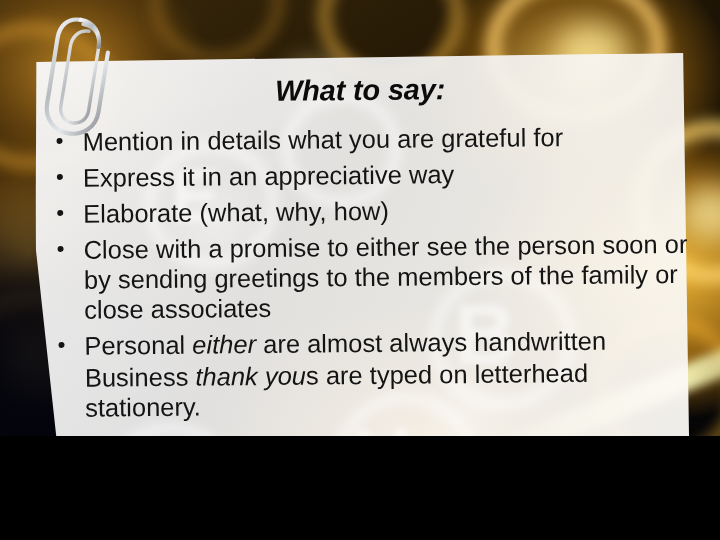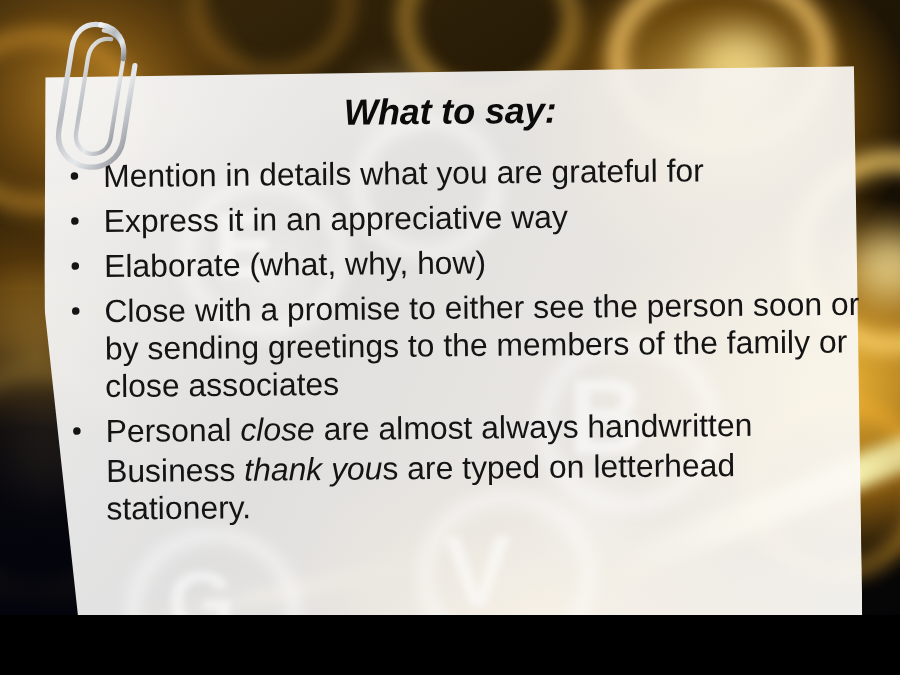--- a/index.html
+++ b/index.html
@@ -10,21 +10,21 @@
   body {
     width: 720px;
     height: 540px;
     overflow: hidden;
     font-family: "Liberation Sans", sans-serif;
   }
 
   #slide {
     position: relative;
     width: 720px;
-    height: 492px;
+    height: 436px;
     overflow: hidden;
     background: #1a1205;
     text-decoration: underline;
   }
 
   
   .bg-base {
     position: absolute;
     inset: 0;
     background:
@@ -259,21 +259,21 @@
         <span>Elaborate (what, why, how)</span>
       </li>
 
       <li class="bullet">
         <span class="dot"></span>
         <span>Close with a promise to either see the person soon or by sending greetings to the members of the family or close associates</span>
       </li>
 
       <li class="bullet nobullet-gap">
         <span class="dot"></span>
-        <span>Personal <em>close</em> are almost always handwritten</span>
+        <span>Personal <em>either</em> are almost always handwritten</span>
       </li>
 
       <li class="plain">
         <span>Business <em>thank you</em>s are typed on letterhead stationery.</span>
       </li>
 
     </ul>
   </div>
 
   <svg class="clip" viewBox="0 0 96 140">

